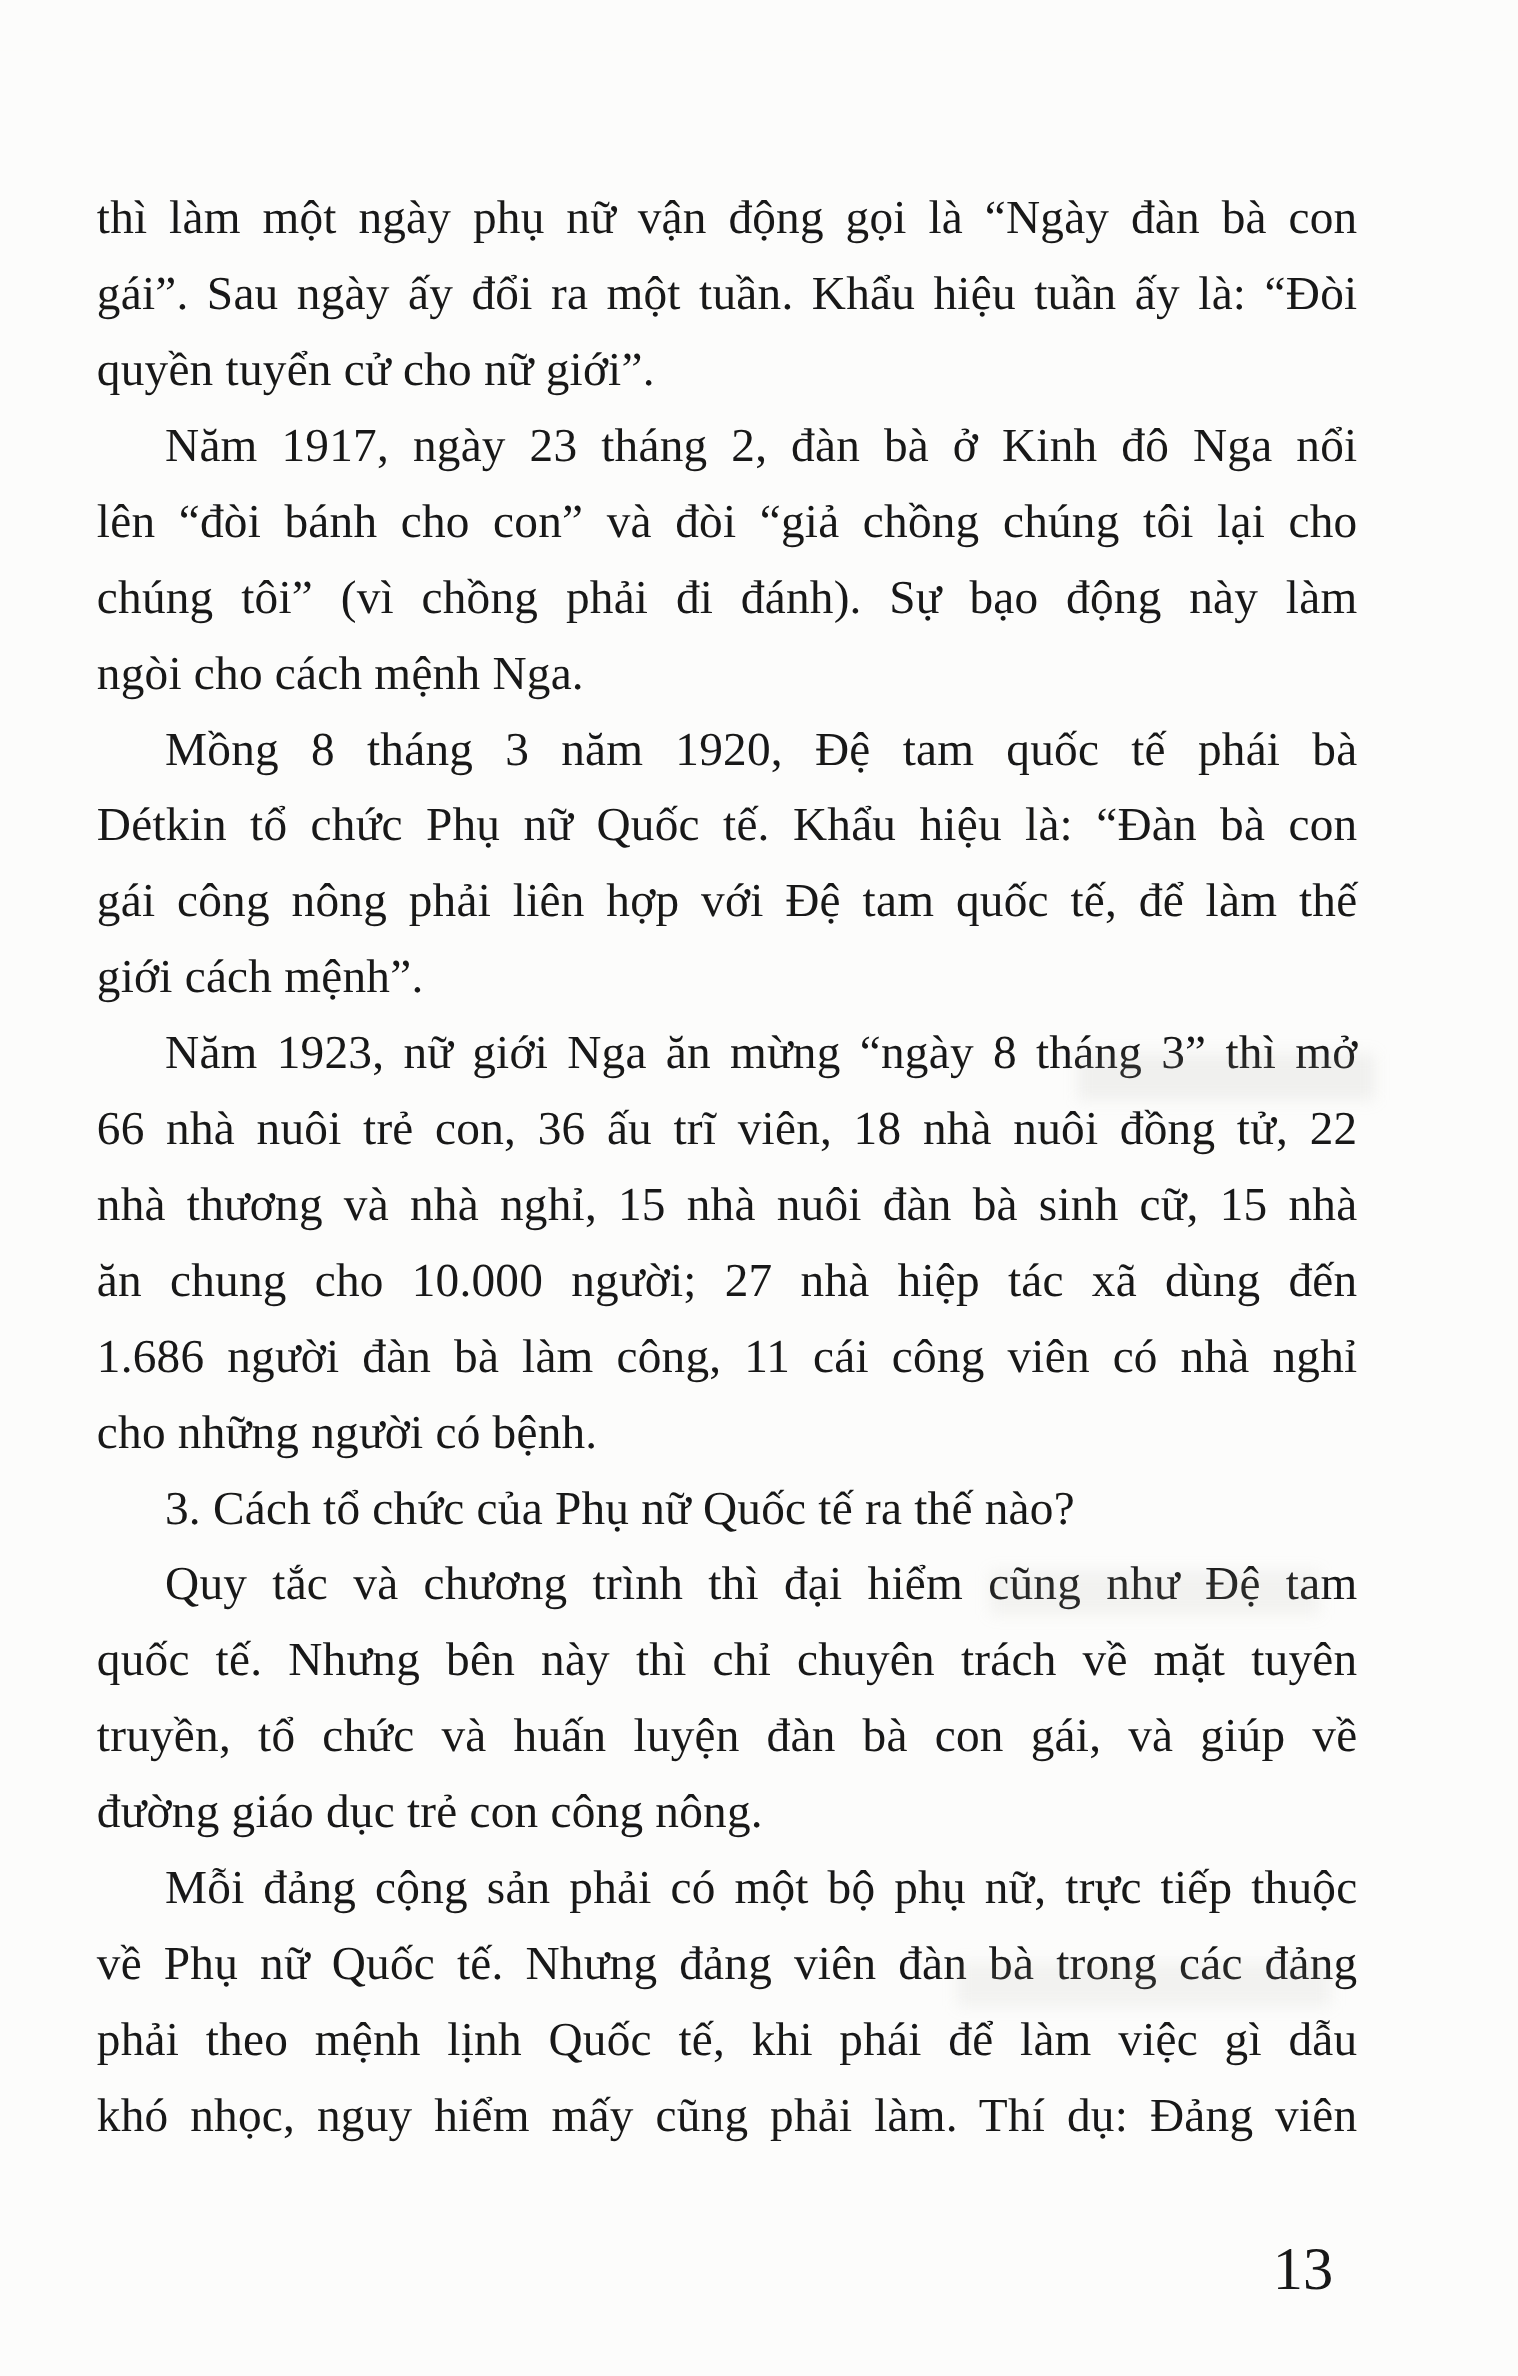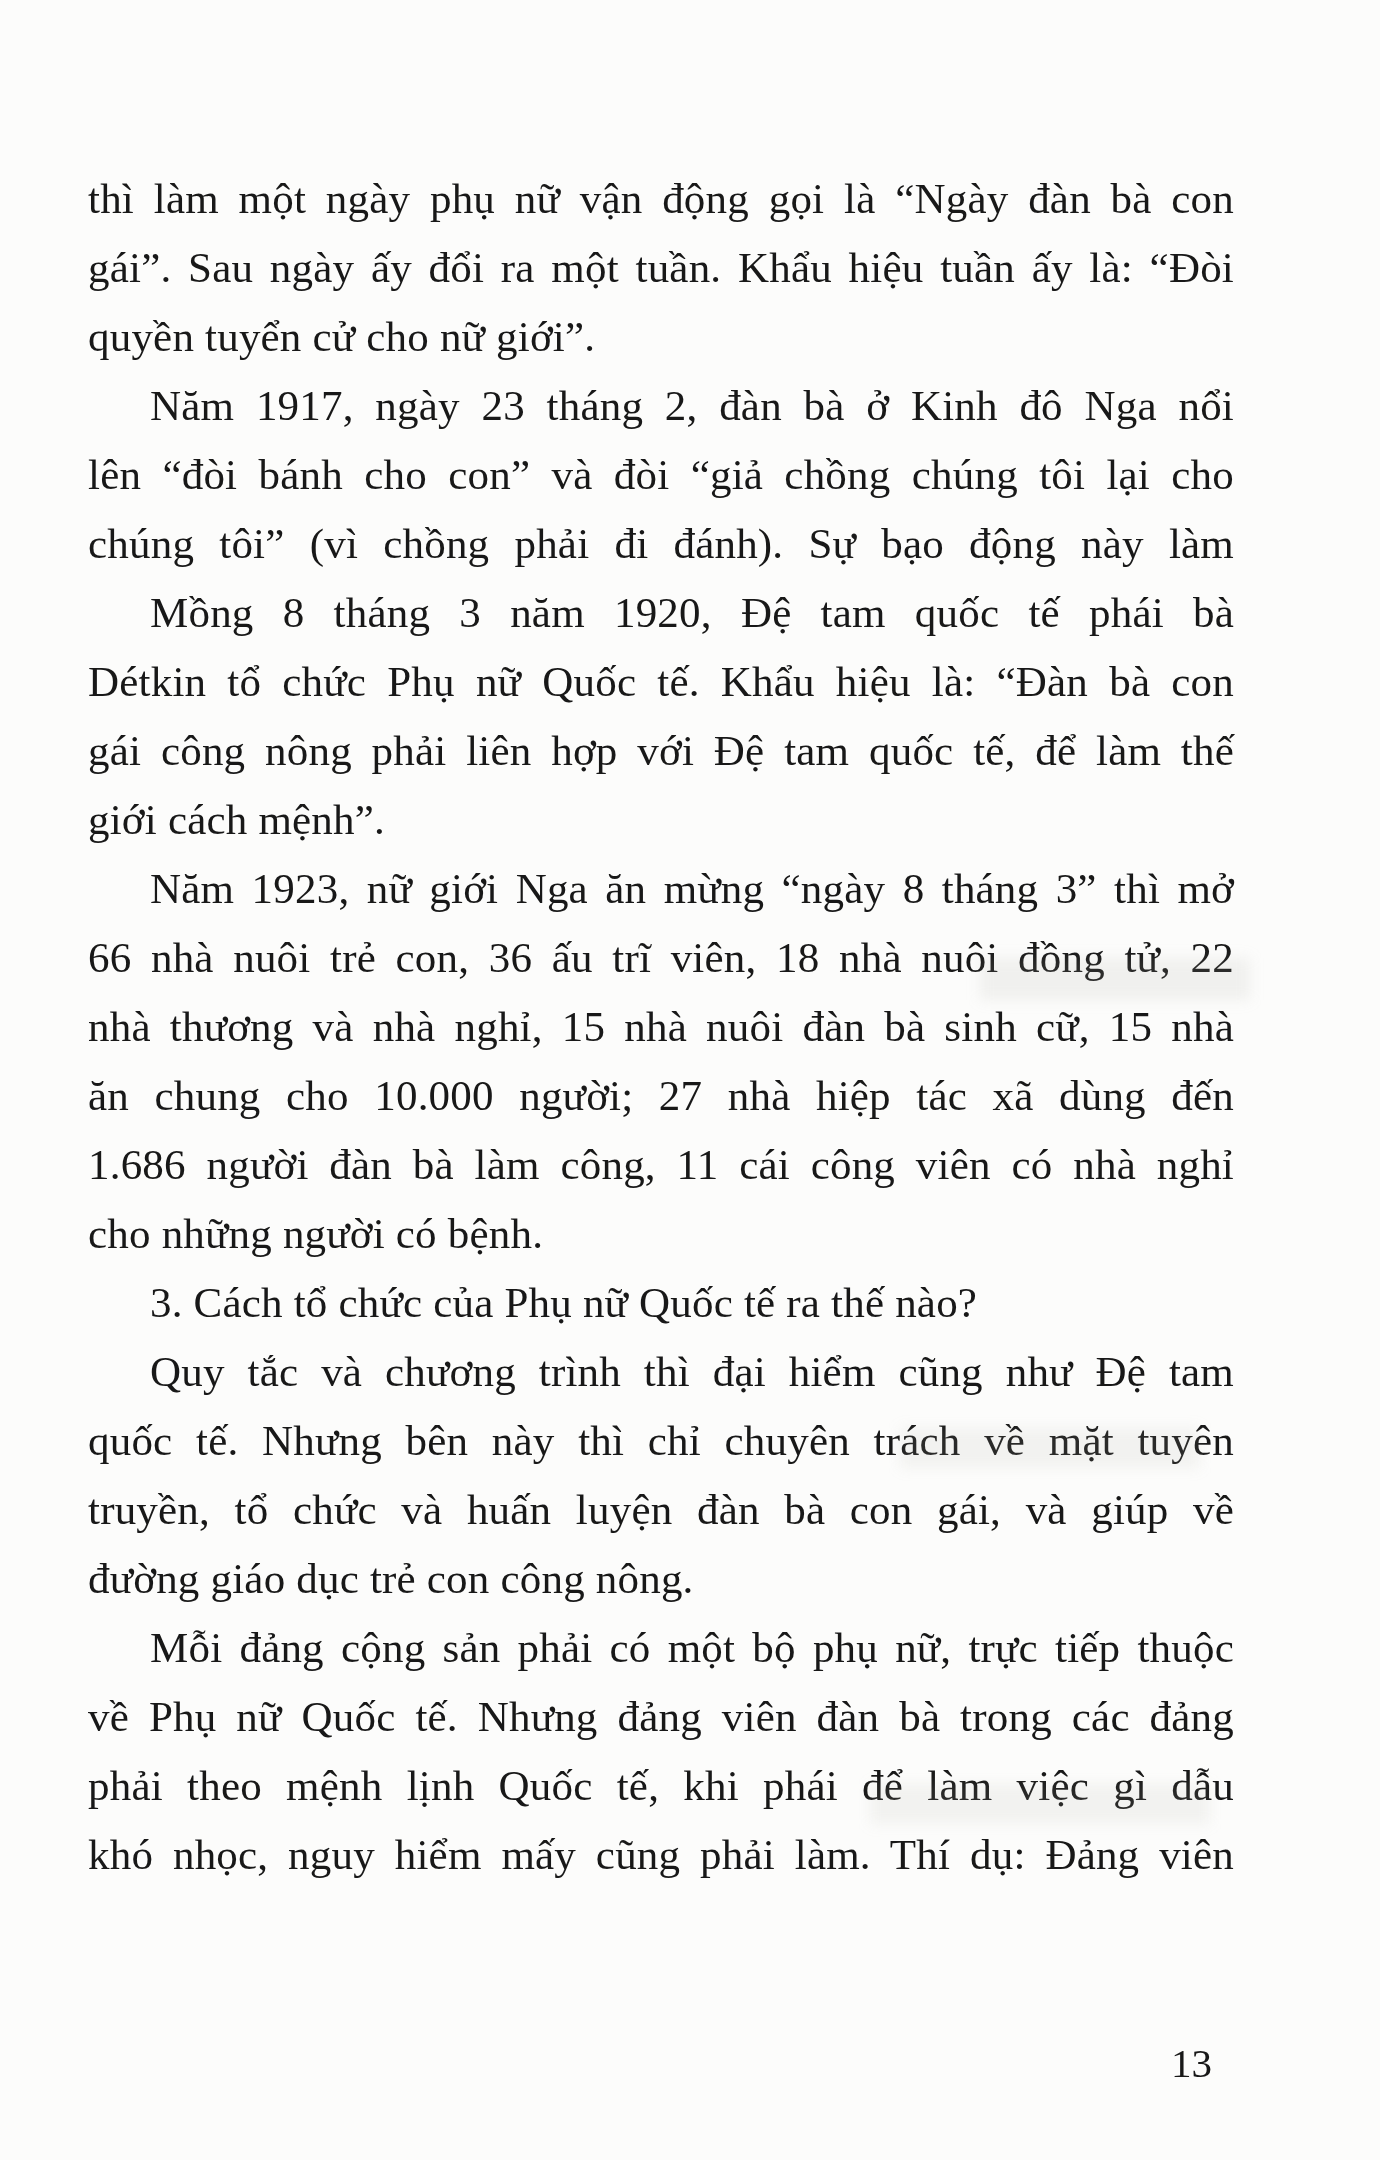--- a/index.html
+++ b/index.html
@@ -48,21 +48,21 @@
   .line.j {
     text-align-last: justify;
   }
   .line.indent {
     padding-left: 62px;
   }
   .page-number {
     position: absolute;
     top: 1992px;
     right: 168px;
-    font-size: 41px;
+    font-size: 55px;
     line-height: 50px;
     color: var(--ink);
   }
   
   .artifact {
     position: absolute;
     pointer-events: none;
     filter: blur(7px);
   }
   .artifact.a1 { left: 980px;  top: 912px;  width: 270px; height: 42px; background: rgba(170,170,162,0.14); }
@@ -78,20 +78,21 @@
   <div class="text-block">
       <div class="paragraph">
         <div class="line j">thì làm một ngày phụ nữ vận động gọi là “Ngày đàn bà con</div>
         <div class="line j">gái”. Sau ngày ấy đổi ra một tuần. Khẩu hiệu tuần ấy là: “Đòi</div>
         <div class="line">quyền tuyển cử cho nữ giới”.</div>
       </div>
       <div class="paragraph">
         <div class="line j indent">Năm 1917, ngày 23 tháng 2, đàn bà ở Kinh đô Nga nổi</div>
         <div class="line j">lên “đòi bánh cho con” và đòi “giả chồng chúng tôi lại cho</div>
         <div class="line j">chúng tôi” (vì chồng phải đi đánh). Sự bạo động này làm</div>
+        <div class="line">ngòi cho cách mệnh Nga.</div>
       </div>
       <div class="paragraph">
         <div class="line j indent">Mồng 8 tháng 3 năm 1920, Đệ tam quốc tế phái bà</div>
         <div class="line j">Détkin tổ chức Phụ nữ Quốc tế. Khẩu hiệu là: “Đàn bà con</div>
         <div class="line j">gái công nông phải liên hợp với Đệ tam quốc tế, để làm thế</div>
         <div class="line">giới cách mệnh”.</div>
       </div>
       <div class="paragraph">
         <div class="line j indent">Năm 1923, nữ giới Nga ăn mừng “ngày 8 tháng 3” thì mở</div>
         <div class="line j">66 nhà nuôi trẻ con, 36 ấu trĩ viên, 18 nhà nuôi đồng tử, 22</div>

